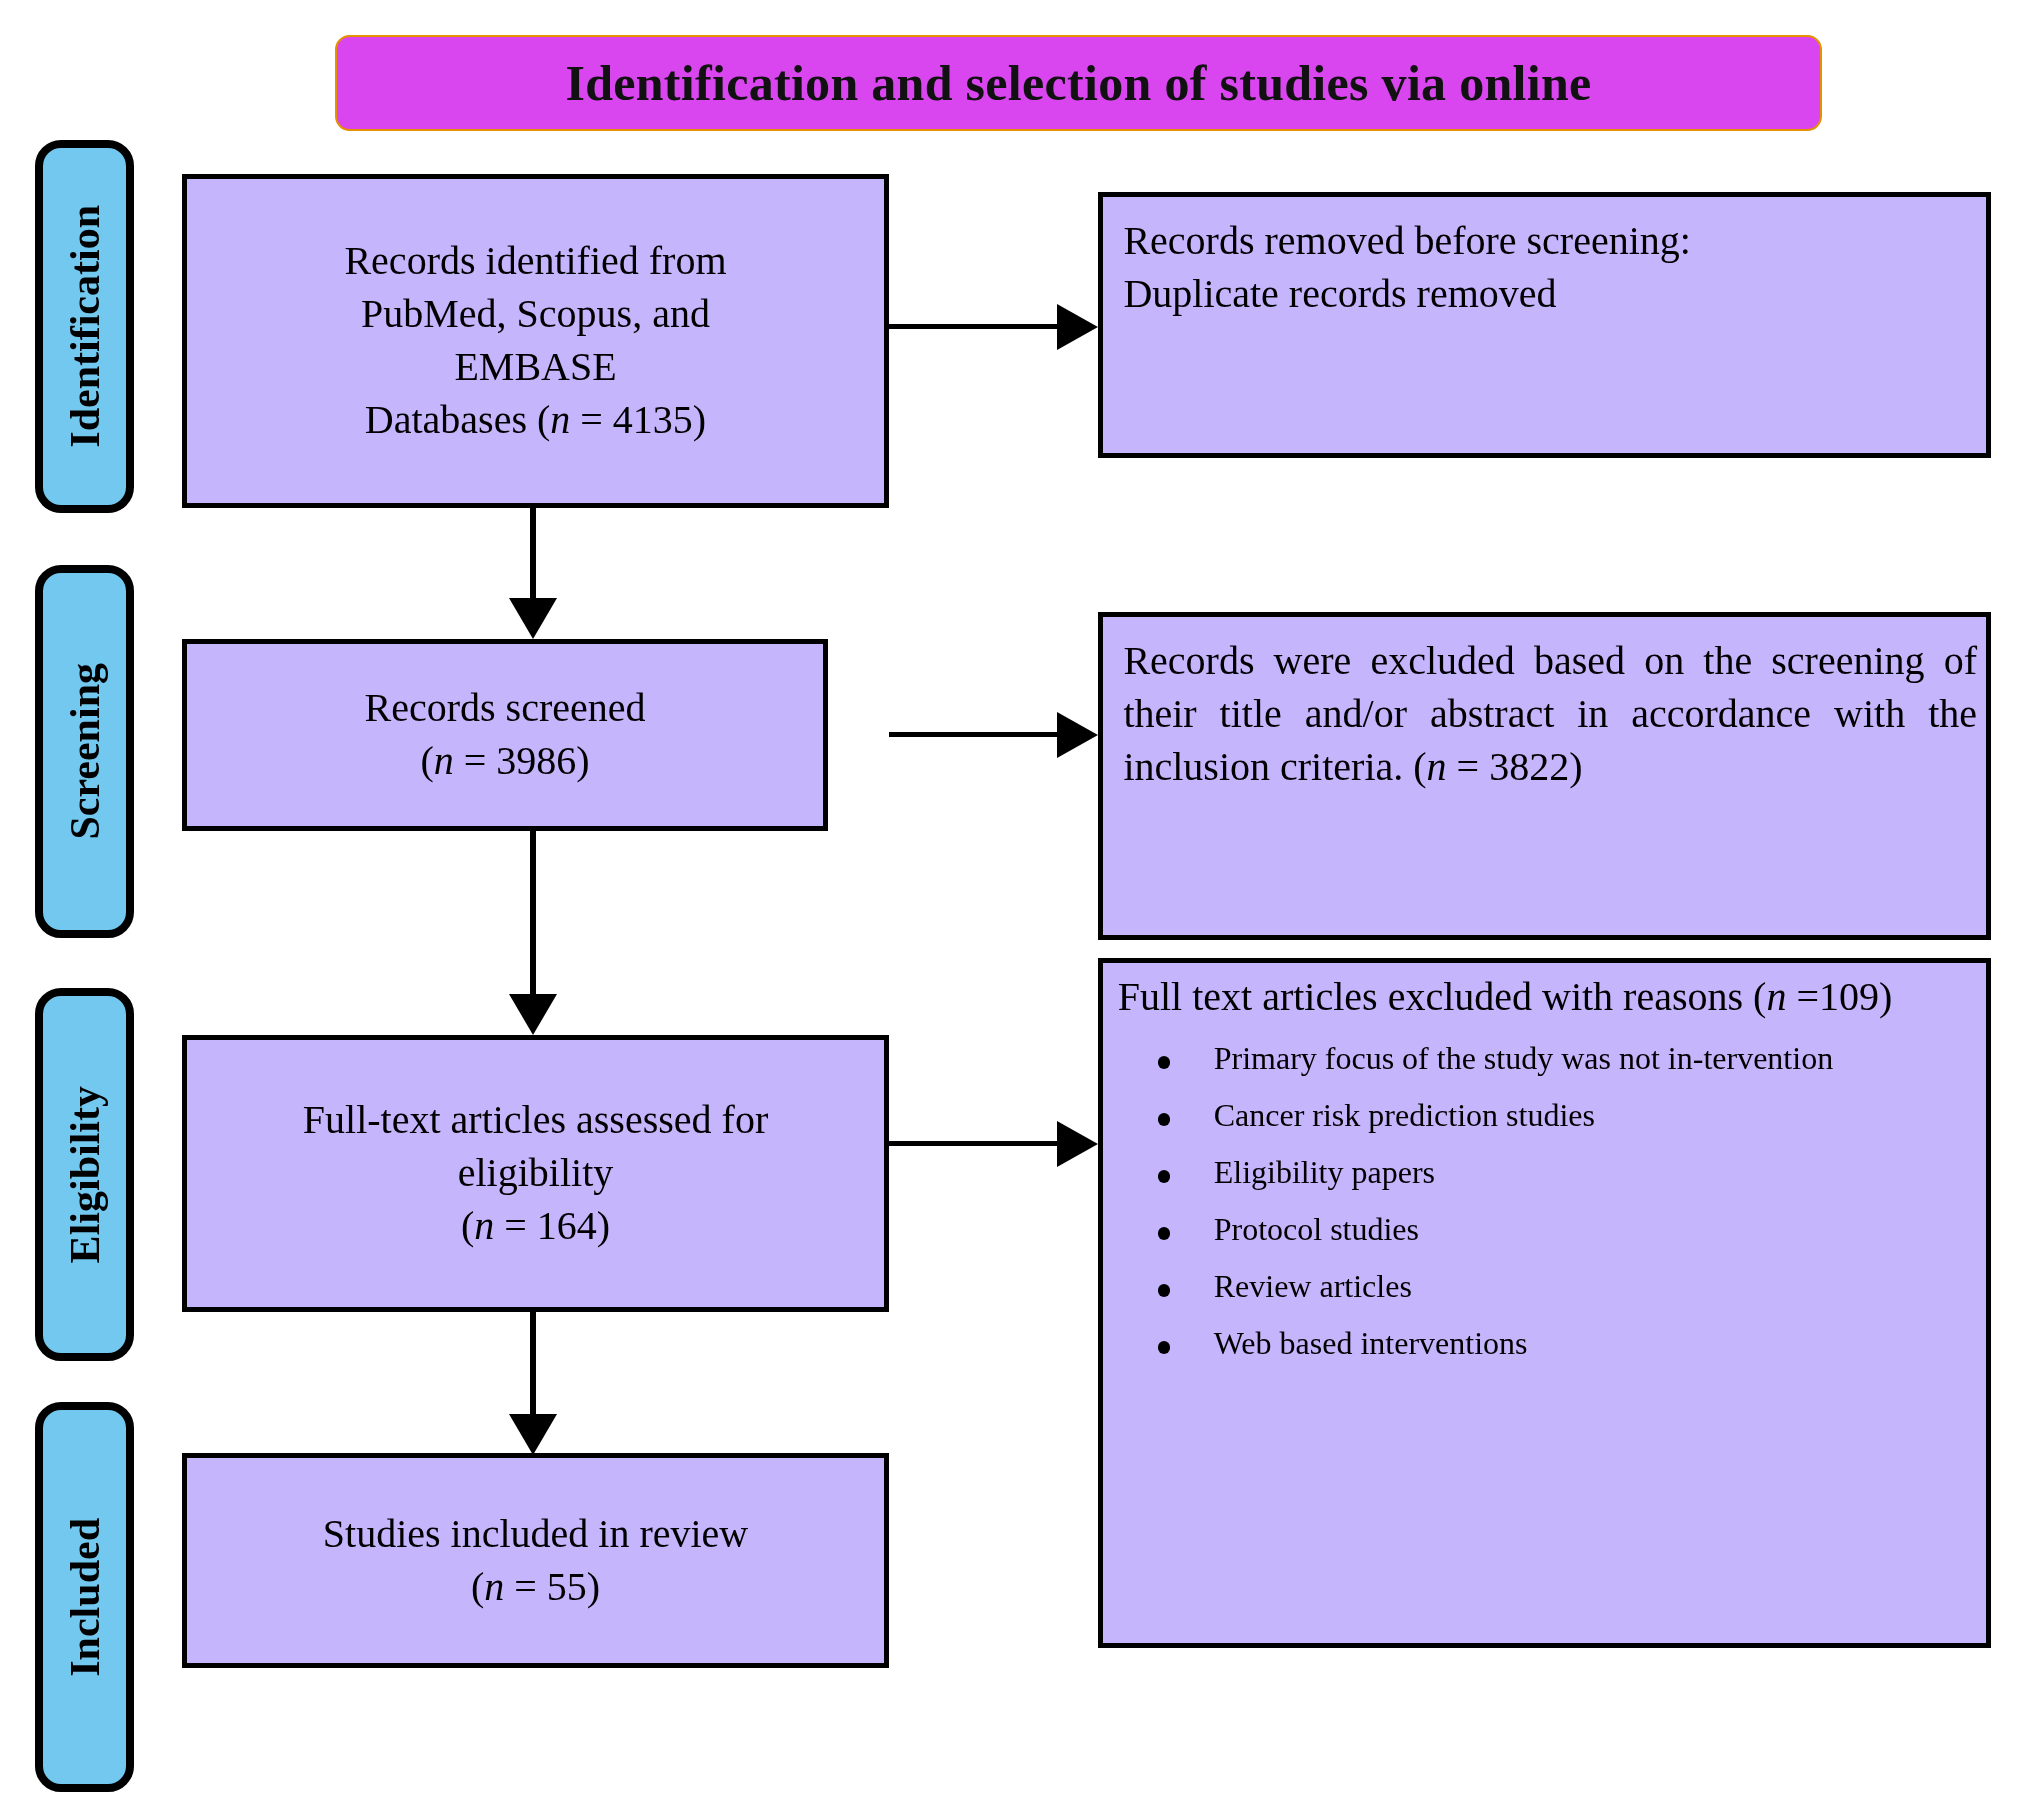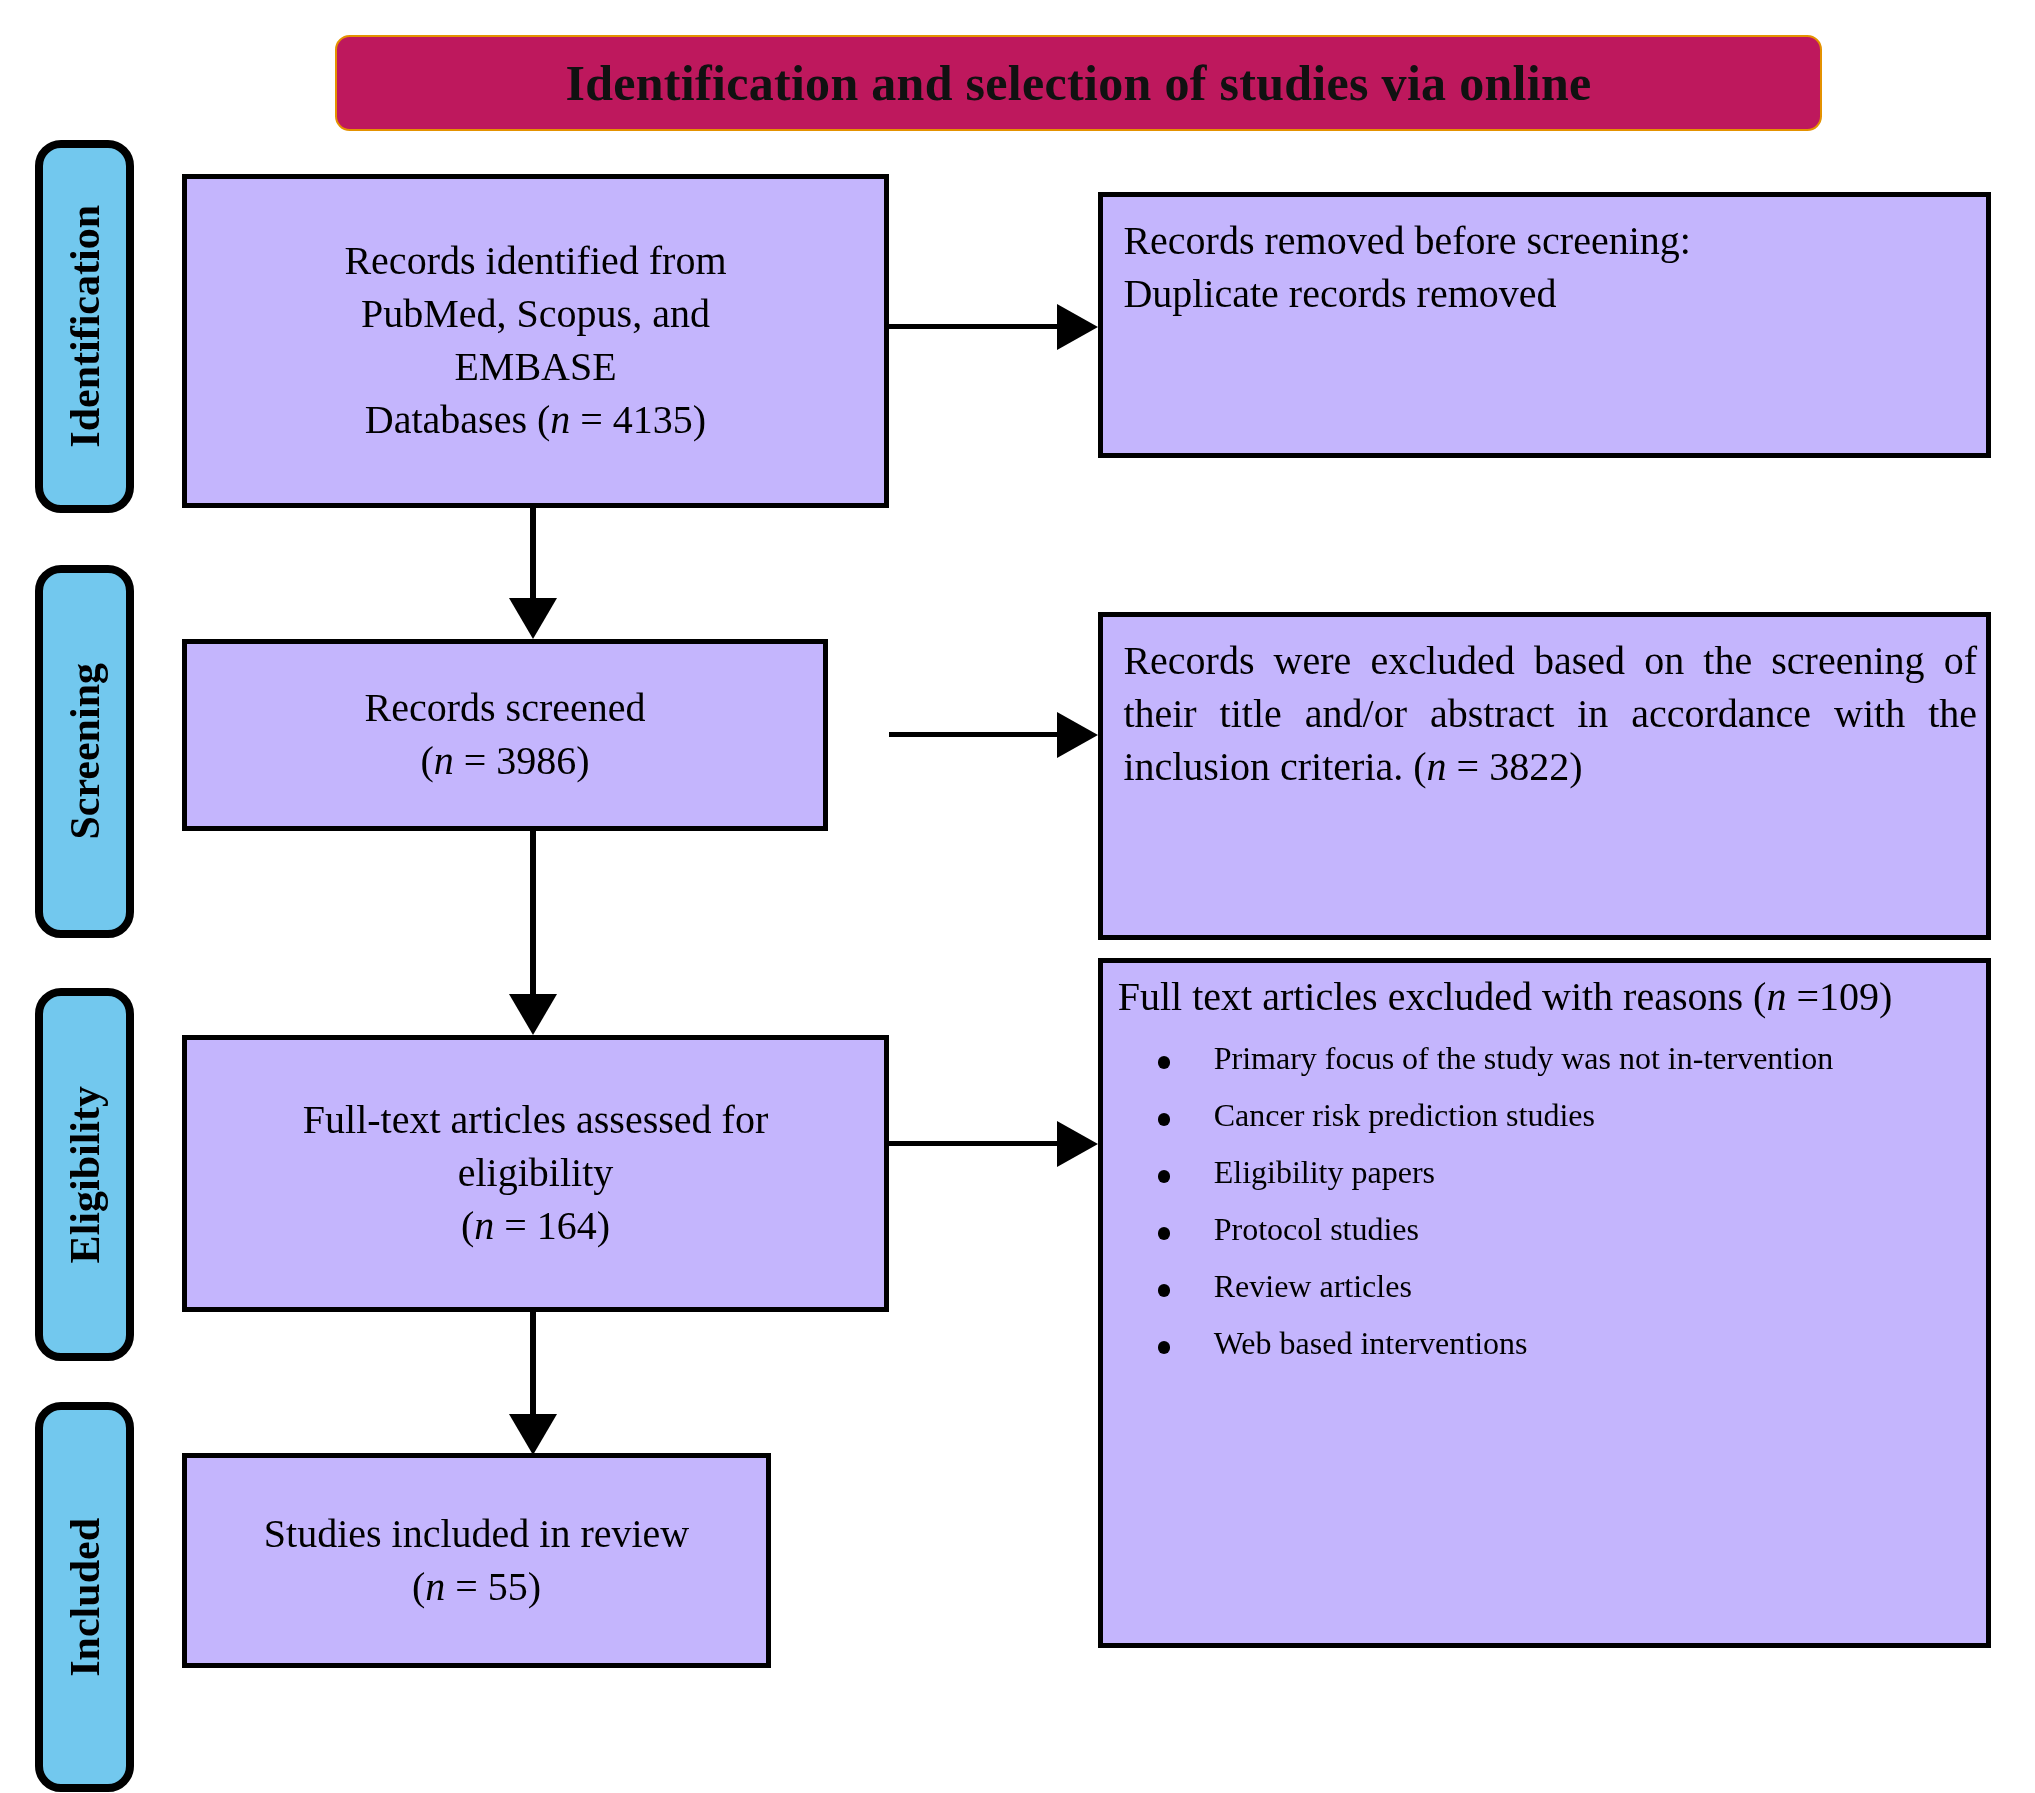--- a/index.html
+++ b/index.html
@@ -13,21 +13,21 @@
     height:1794px;
     background:#ffffff;
     overflow:hidden;
   }
 
   
   #title-banner{
     position:absolute;
     left:335px; top:35px;
     width:1487px; height:96px;
-    background:#be185d;
+    background:#d946ef;
     border:2.8px solid #E49200;
     border-radius:14.7px;
     display:flex; align-items:center; justify-content:center;
     box-sizing:border-box;
   }
   #title-banner .t{
     font-size:50px;
     font-weight:bold;
     letter-spacing:0.3px;
     line-height:1;
@@ -76,21 +76,21 @@
   .box .inner{ width:100%; }
   em{ font-style:italic; font-family:"Liberation Serif","DejaVu Serif",serif; }
 
   
   #box-identified{ left:182px;  top:174px;  width:707px; height:334px;
                    display:flex;align-items:center;justify-content:center;}
   #box-screened{   left:182px;  top:639px; width:646px; height:192px;
                    display:flex;align-items:center;justify-content:center;}
   #box-fulltext{   left:182px;  top:1035px; width:707px; height:277px;
                    display:flex;align-items:center;justify-content:center;}
-  #box-included{   left:182px;  top:1453px; width:589px; height:215px;
+  #box-included{   left:182px;  top:1453px; width:707px; height:215px;
                    display:flex;align-items:center;justify-content:center;}
 
   
   #box-removed{  left:1098px; top:192px;  width:893px; height:266px; }
   #box-excluded{ left:1098px; top:588px; width:893px; height:328px;margin-top:24px; }
   #box-reasons{  left:1098px; top:950px; width:893px; height:690px;margin-top:8px; }
 
   #box-removed .inner,
   #box-excluded .inner{ padding:10.2px 5.7px 0 5.7px; }
 

